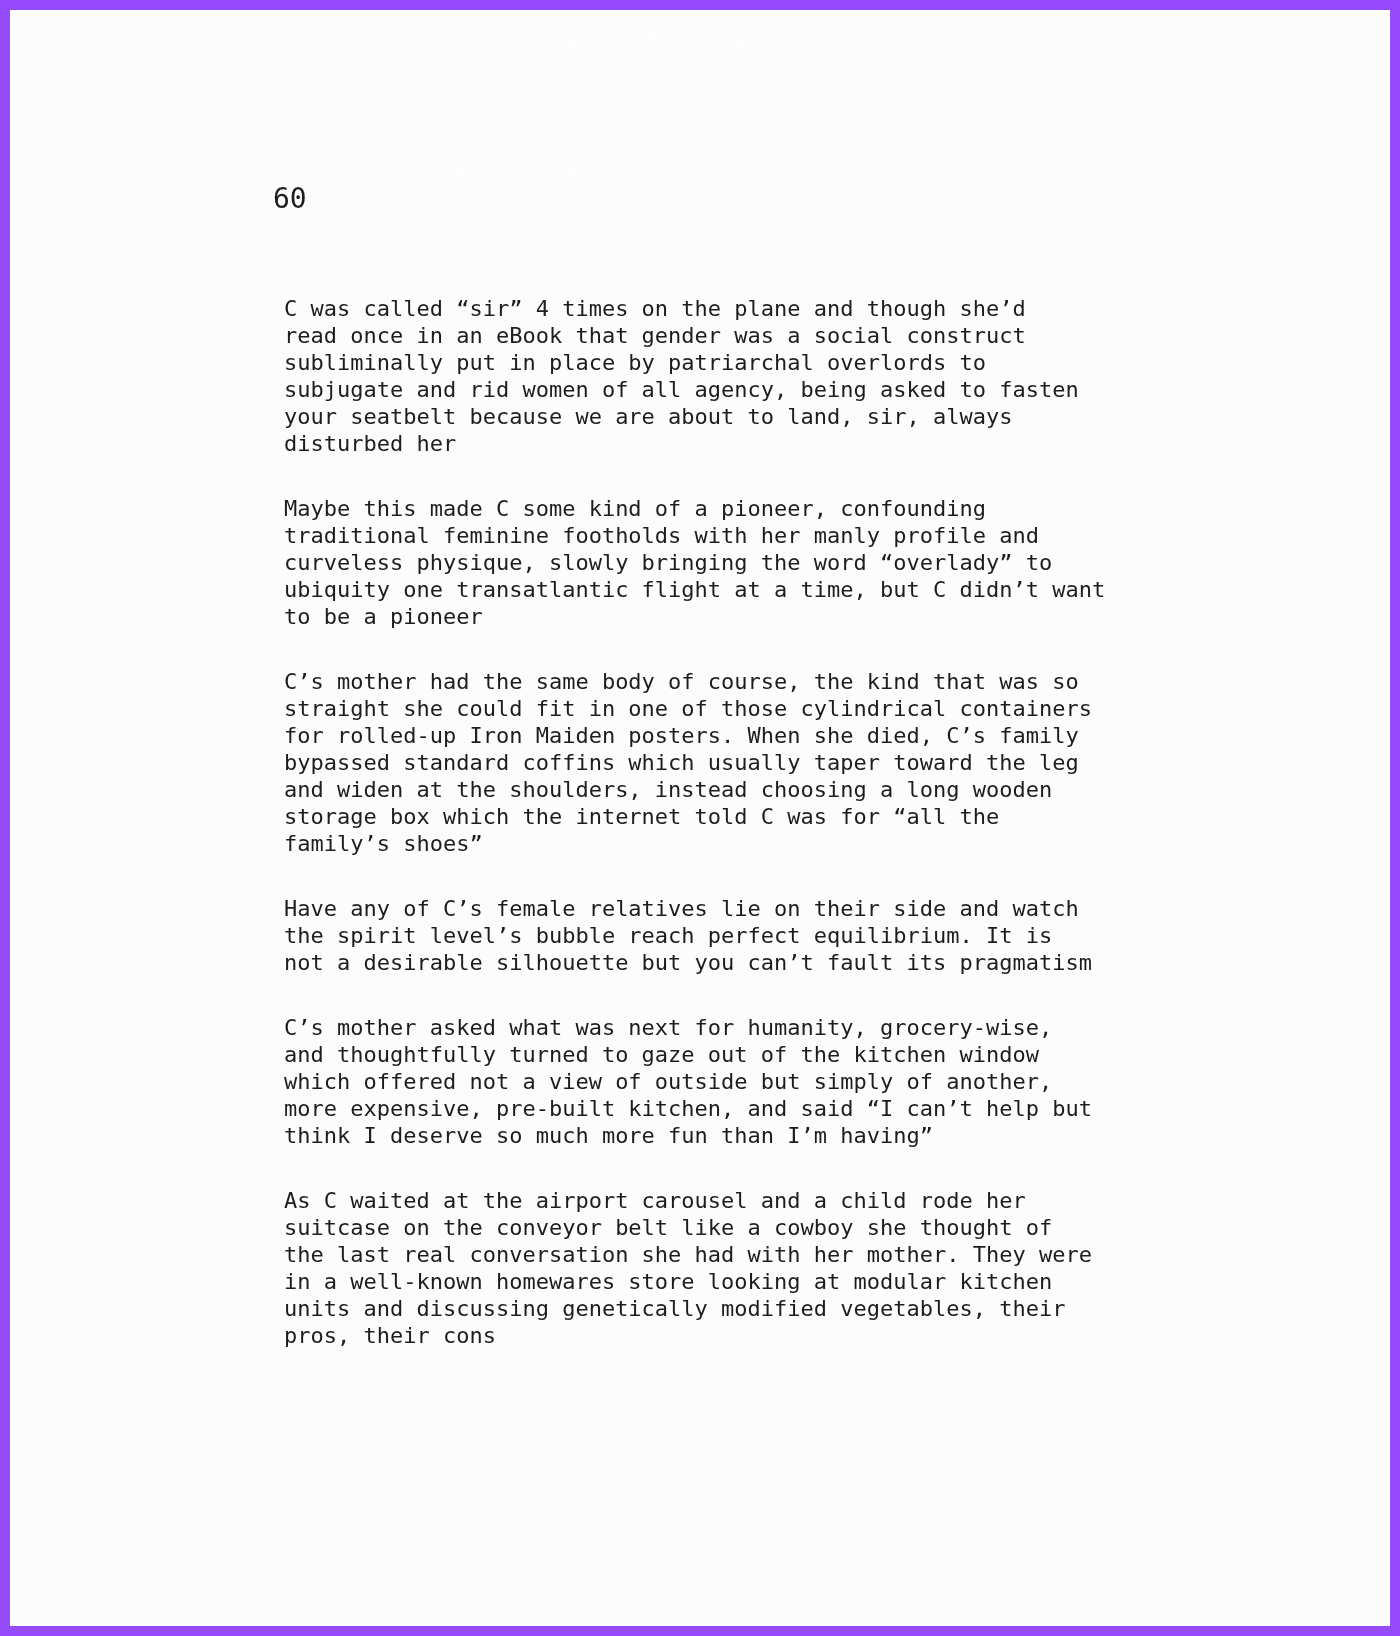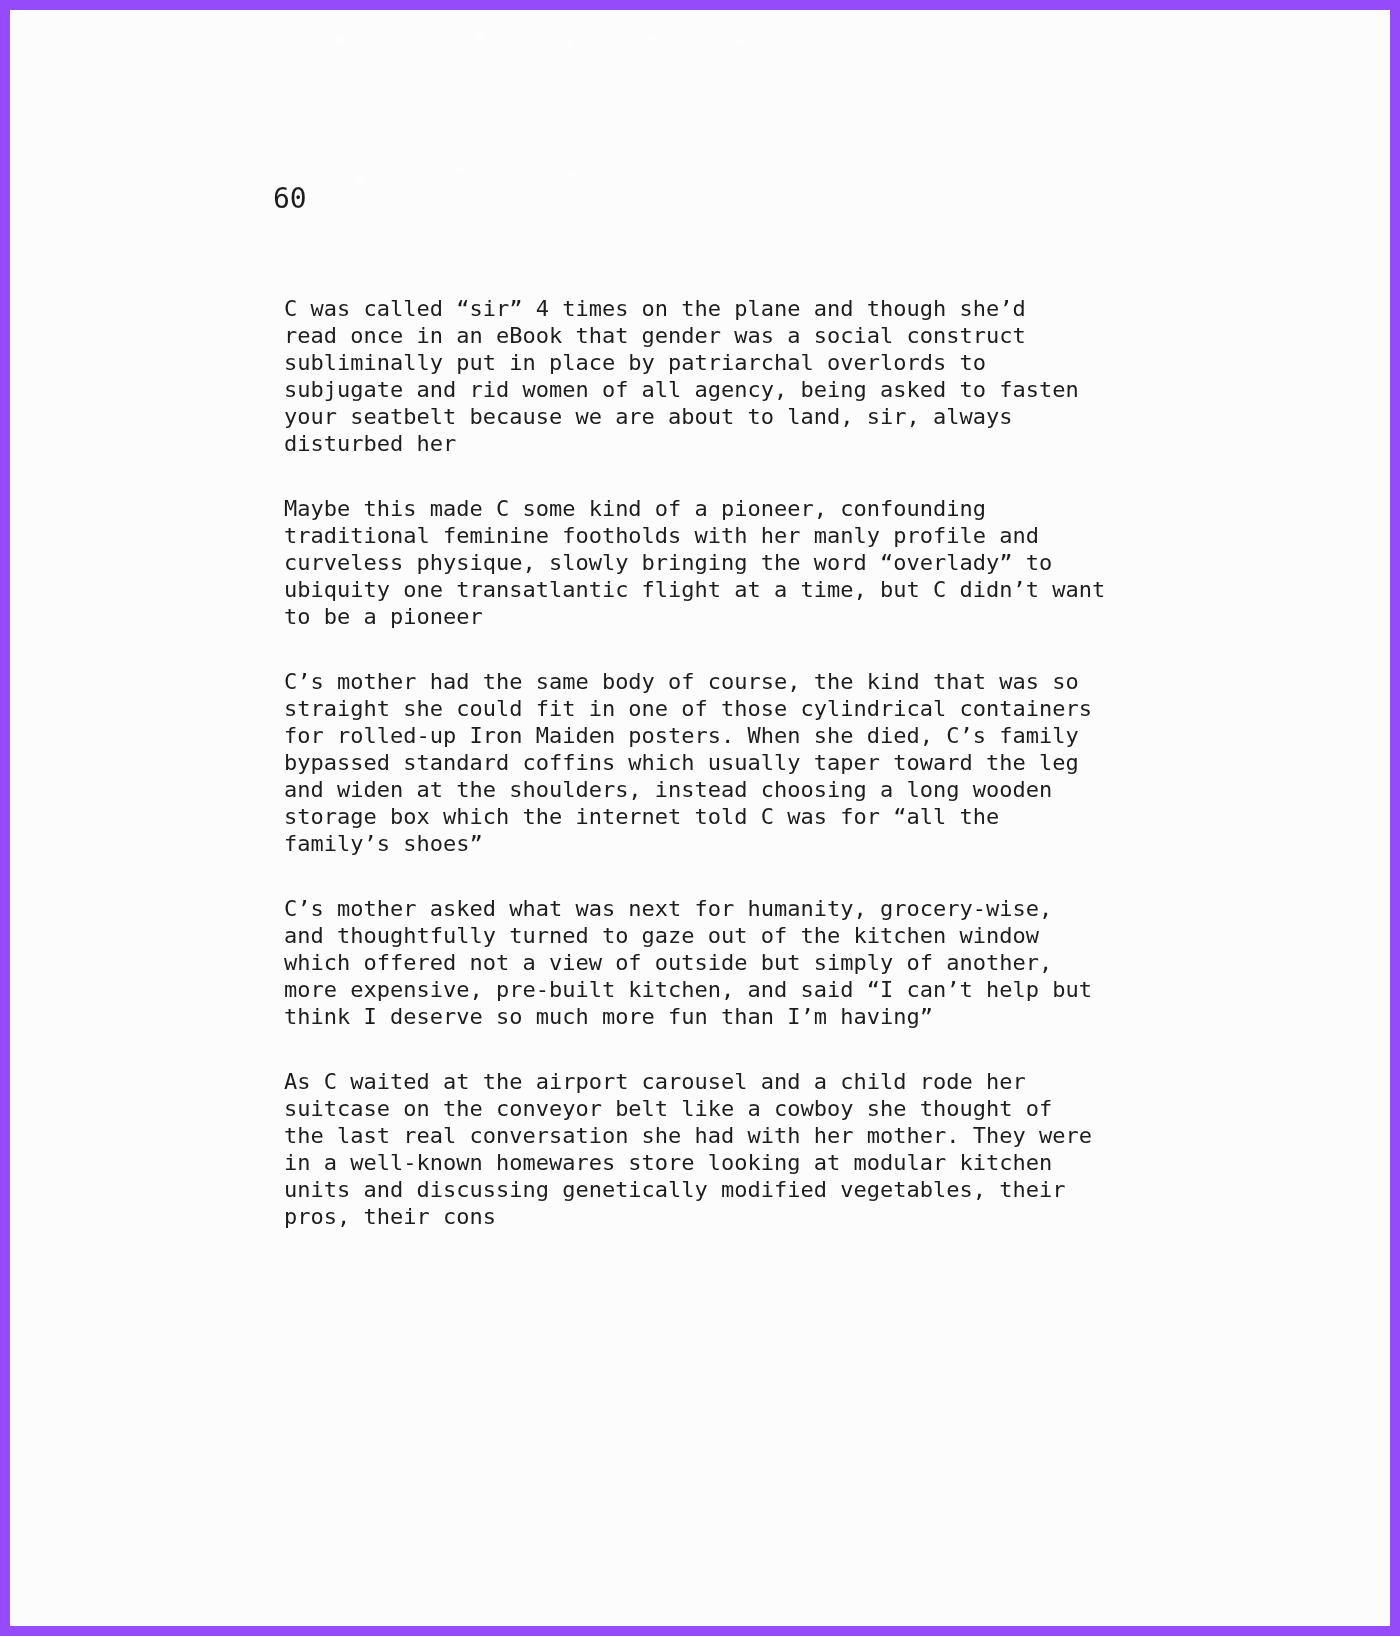--- a/index.html
+++ b/index.html
@@ -89,20 +89,23 @@
 curveless physique, slowly bringing the word “overlady” to
 ubiquity one transatlantic flight at a time, but C didn’t want
 to be a pioneer</p>
     <p class="para">C’s mother had the same body of course, the kind that was so
 straight she could fit in one of those cylindrical containers
 for rolled-up Iron Maiden posters. When she died, C’s family
 bypassed standard coffins which usually taper toward the leg
 and widen at the shoulders, instead choosing a long wooden
 storage box which the internet told C was for “all the
 family’s shoes”</p>
+    <p class="para">Have any of C’s female relatives lie on their side and watch
+the spirit level’s bubble reach perfect equilibrium. It is
+not a desirable silhouette but you can’t fault its pragmatism</p>
     <p class="para">C’s mother asked what was next for humanity, grocery-wise,
 and thoughtfully turned to gaze out of the kitchen window
 which offered not a view of outside but simply of another,
 more expensive, pre-built kitchen, and said “I can’t help but
 think I deserve so much more fun than I’m having”</p>
     <p class="para">As C waited at the airport carousel and a child rode her
 suitcase on the conveyor belt like a cowboy she thought of
 the last real conversation she had with her mother. They were
 in a well-known homewares store looking at modular kitchen
 units and discussing genetically modified vegetables, their

